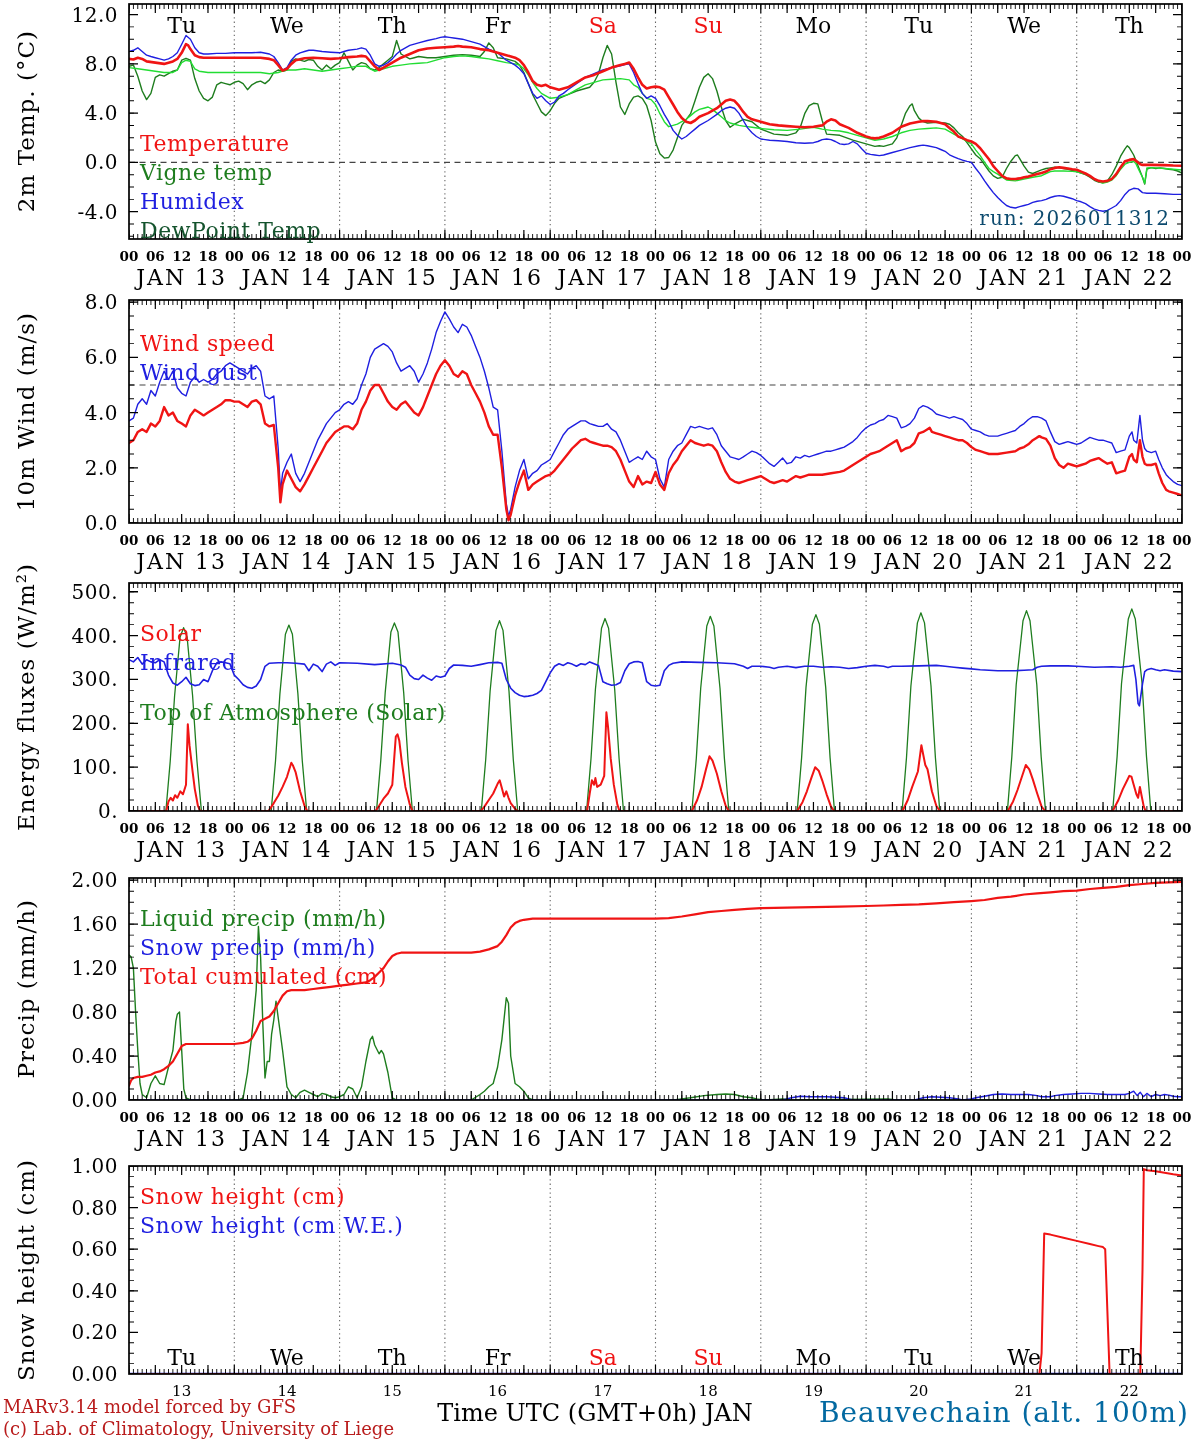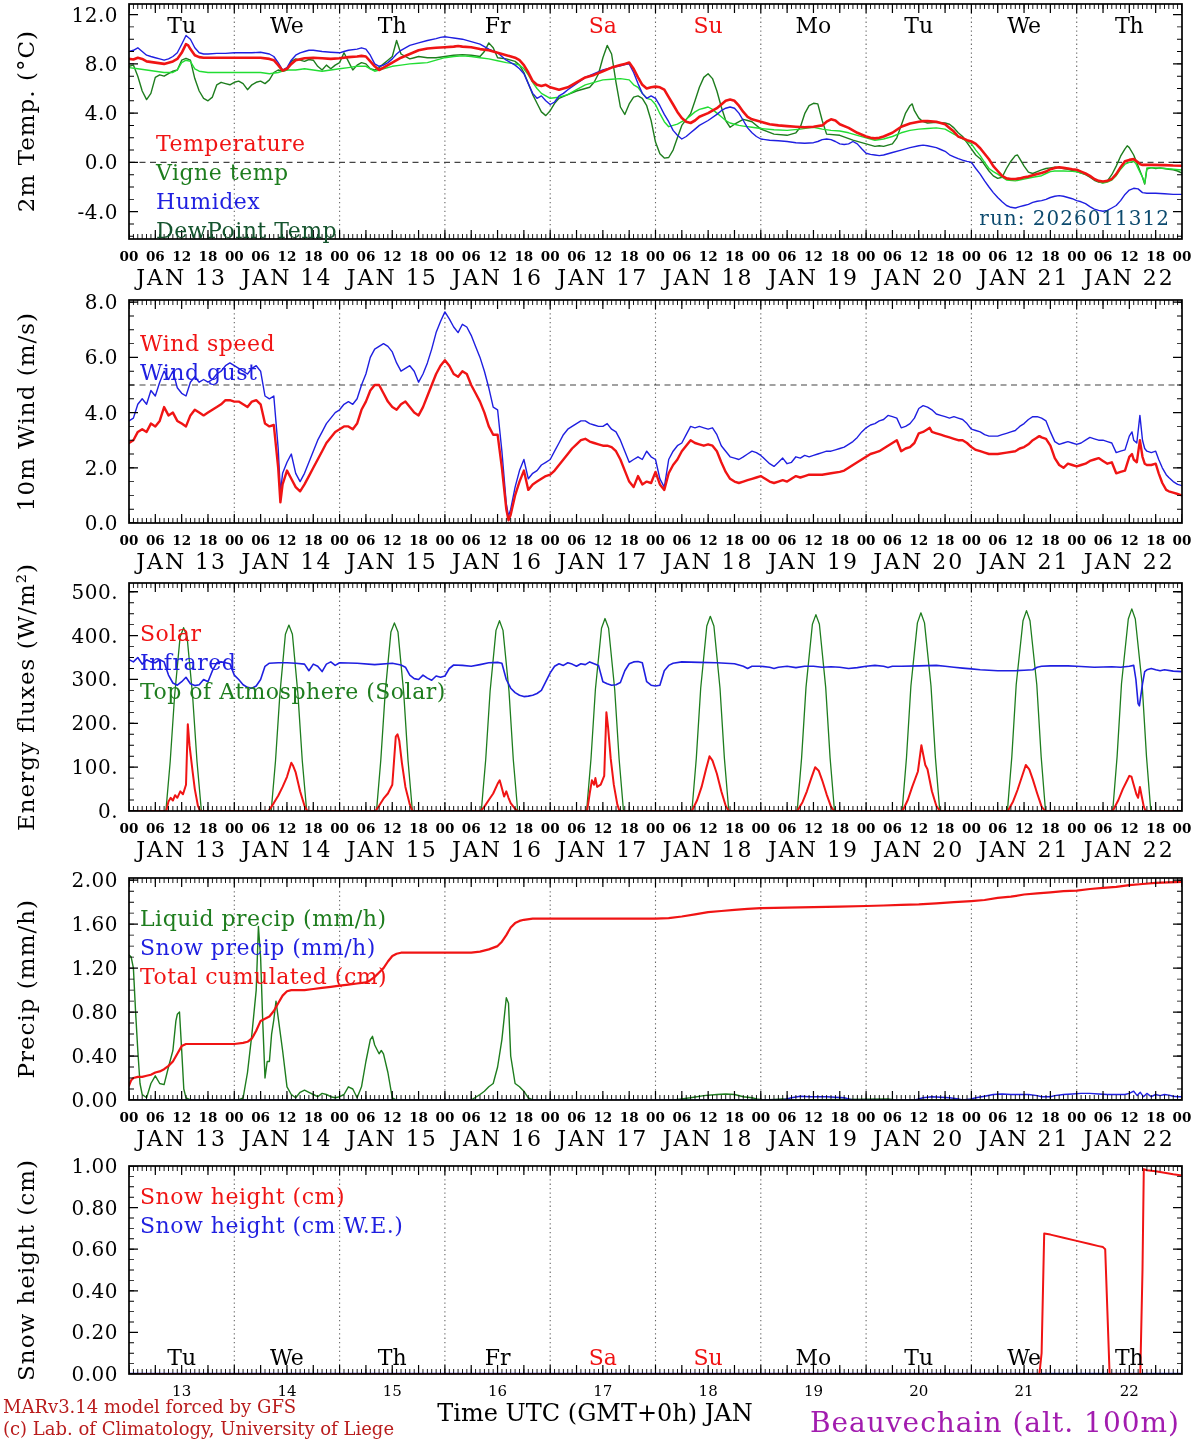--- a/index.html
+++ b/index.html
@@ -7,21 +7,21 @@
        font-family:"DejaVu Serif","Liberation Serif",serif;}
   #plot-svg{position:absolute;left:0;top:0;}
   .ytitle{position:absolute;left:6px;width:40px;display:flex;align-items:center;justify-content:center;
           font-size:23px;color:#000;}
   .ytitle span{writing-mode:vertical-rl;transform:rotate(180deg);white-space:nowrap;letter-spacing:1px;}
   .legend{position:absolute;left:140px;}
   .legend-row{font-size:22px;line-height:29px;white-space:nowrap;letter-spacing:0.5px;}
   .runlabel{position:absolute;right:24px;top:206px;font-size:20px;color:#0c4a6e;letter-spacing:1px;}
   .footer-left{position:absolute;left:3px;top:1396px;color:#b91c1c;font-size:18px;line-height:22px;}
   .footer-center{position:absolute;left:370px;top:1399px;width:450px;text-align:center;font-size:24px;color:#000;}
-  .footer-right{position:absolute;right:14px;top:1396px;font-size:28px;color:#a21caf;letter-spacing:1px;margin-top:10px;}
+  .footer-right{position:absolute;right:5px;top:1396px;font-size:28px;color:#0369a1;letter-spacing:1px;}
 </style>
 </head>
 <body>
 
 <div id="fig">
   <svg id="plot-svg" width="1194" height="1440" viewBox="0 0 1194 1440">
       <defs>
         <clipPath id="clip0">
           <rect x="129" y="4" width="1053" height="235"></rect>
         </clipPath>
@@ -427,36 +427,36 @@
   <div class="ytitle" style="top:583px;height:228px;">
       <span>Energy fluxes (W/m²)</span>
     </div>
   <div class="ytitle" style="top:878px;height:222px;">
       <span>Precip (mm/h)</span>
     </div>
   <div class="ytitle" style="top:1166px;height:208px;">
       <span>Snow height (cm)</span>
     </div>
 
-  <div class="legend" style="top:129px;margin-left:16px;">
+  <div class="legend" style="top:129px;">
     <div class="legend-row" style="color: rgb(240, 20, 20);">Temperature</div>
     <div class="legend-row" style="color: rgb(30, 125, 30);">Vigne temp</div>
     <div class="legend-row" style="color: rgb(31, 31, 224);">Humidex</div>
     <div class="legend-row" style="color: #14532d;">DewPoint Temp</div>
   </div>
 
   <div class="legend" style="top:329px;">
     <div class="legend-row" style="color: rgb(240, 20, 20);">Wind speed</div>
     <div class="legend-row" style="color: rgb(31, 31, 224);">Wind gust</div>
   </div>
 
   <div class="legend" style="top:619px;line-height:28px;">
     <div class="legend-row" style="color: rgb(240, 20, 20);">Solar</div>
     <div class="legend-row" style="color: rgb(31, 31, 224);">Infrared</div>
-    <div class="legend-row" style="color: rgb(30, 125, 30);">Top of Atmosphere (Solar)</div>
+    <div class="legend-row" style="color: rgb(30, 125, 30); margin-top: 21px;">Top of Atmosphere (Solar)</div>
   </div>
 
   <div class="legend" style="top:904px;">
     <div class="legend-row" style="color: rgb(30, 125, 30);">Liquid precip (mm/h)</div>
     <div class="legend-row" style="color: rgb(31, 31, 224);">Snow precip (mm/h)</div>
     <div class="legend-row" style="color: rgb(240, 20, 20);">Total cumulated (cm)</div>
   </div>
 
   <div class="legend" style="top:1182px;">
     <div class="legend-row" style="color: rgb(240, 20, 20);">Snow height (cm)</div>

